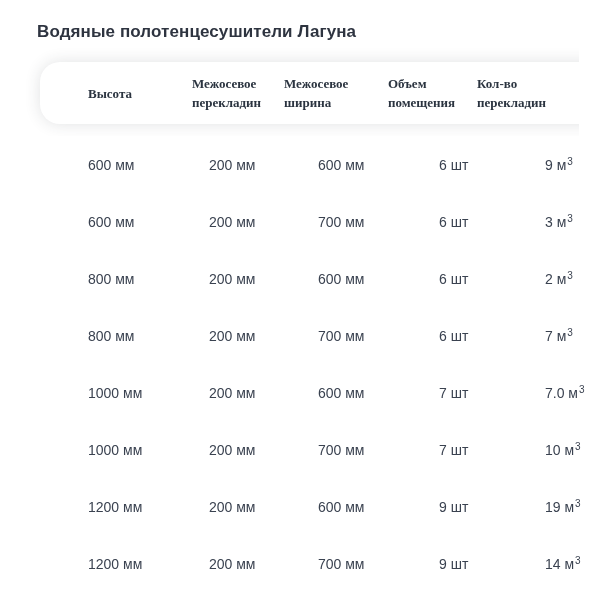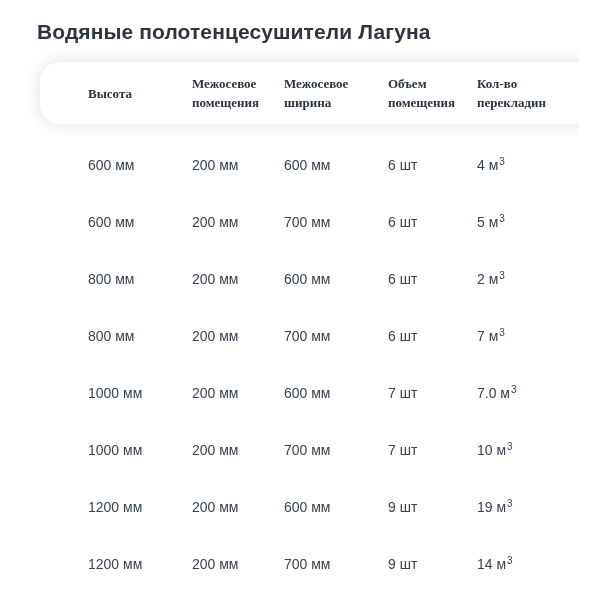--- a/index.html
+++ b/index.html
@@ -4,21 +4,21 @@
 <style>
   * { margin: 0; padding: 0; box-sizing: border-box; }
   html, body {
     width: 600px; height: 600px;
     background: #ffffff;
     font-family: "Liberation Sans", sans-serif;
     overflow: hidden;
   }
   .page-title {
     margin: 22px 0 0 37px;
-    font-size: 21px;
+    font-size: 17px;
     line-height: 20px;
     font-weight: 700;
     color: #2e3440;
     letter-spacing: 0.1px;
   }
   
   .table-clip {
     margin-left: 17px;
     width: 562px;
     overflow: hidden;
@@ -45,20 +45,21 @@
   }
   .rows {
     margin-left: 40px;
   }
   .row {
     display: grid;
     grid-template-columns: 104px 92px 104px 89px 120px;
     align-items: center;
     height: 57px;
     padding-left: 48px;
+    gap: 17px;
   }
   .cell {
     font-size: 14px;
     color: #3a4250;
     padding-right: 8px;
     white-space: nowrap;
   }
   .sup {
     font-size: 10px;
     position: relative;
@@ -67,43 +68,43 @@
   }
 </style>
 </head>
 <body>
 
 <h1 class="page-title">Водяные полотенцесушители Лагуна</h1>
 
 <div class="table-clip">
   <div class="header-card">
     <div class="header-cell">Высота</div>
-    <div class="header-cell">Межосевое помещения</div>
+    <div class="header-cell">Межосевое перекладин</div>
     <div class="header-cell">Межосевое ширина</div>
     <div class="header-cell">Объем помещения</div>
     <div class="header-cell">Кол-во перекладин</div>
   </div>
 </div>
 
 <div class="rows">
 
   <div class="row">
     <div class="cell">600 мм</div>
     <div class="cell">200 мм</div>
     <div class="cell">600 мм</div>
     <div class="cell">6 шт</div>
-    <div class="cell"><span>4 м</span><span class="sup">3</span></div>
+    <div class="cell"><span>9 м</span><span class="sup">3</span></div>
   </div>
 
   <div class="row">
     <div class="cell">600 мм</div>
     <div class="cell">200 мм</div>
     <div class="cell">700 мм</div>
     <div class="cell">6 шт</div>
-    <div class="cell"><span>5 м</span><span class="sup">3</span></div>
+    <div class="cell"><span>3 м</span><span class="sup">3</span></div>
   </div>
 
   <div class="row">
     <div class="cell">800 мм</div>
     <div class="cell">200 мм</div>
     <div class="cell">600 мм</div>
     <div class="cell">6 шт</div>
     <div class="cell"><span>2 м</span><span class="sup">3</span></div>
   </div>
 

